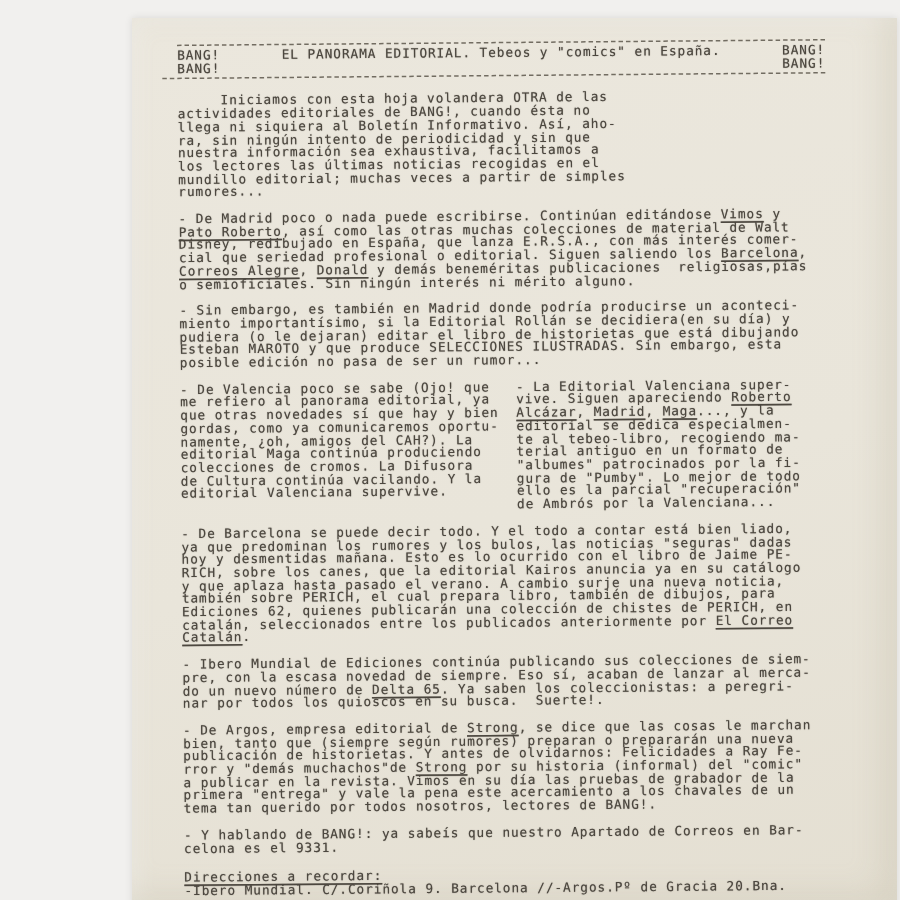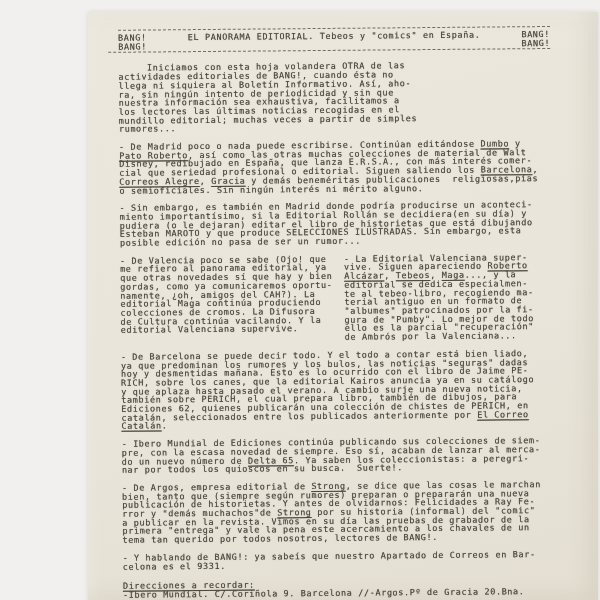--- a/index.html
+++ b/index.html
@@ -61,46 +61,46 @@
 
     <div class="para first">     Iniciamos con esta hoja volandera OTRA de las
 actividades editoriales de BANG!, cuando ésta no
 llega ni siquiera al Boletín Informativo. Así, aho-
 ra, sin ningún intento de periodicidad y sin que
 nuestra información sea exhaustiva, facilitamos a
 los lectores las últimas noticias recogidas en el
 mundillo editorial; muchas veces a partir de simples
 rumores...</div>
 
-    <div class="para">- De Madrid poco o nada puede escribirse. Continúan editándose <span class="u">Dumbo</span> y
+    <div class="para">- De Madrid poco o nada puede escribirse. Continúan editándose <span class="u">Vimos</span> y
 <span class="u">Pato Roberto</span>, así como las otras muchas colecciones de material de Walt
 Disney, redibujado en España, que lanza E.R.S.A., con más interés comer-
 cial que seriedad profesional o editorial. Siguen saliendo los <span class="u">Barcelona</span>,
-<span class="u">Correos Alegre</span>, <span class="u">Gracia</span> y demás beneméritas publicaciones  religiosas,pías
+<span class="u">Correos Alegre</span>, <span class="u">Donald</span> y demás beneméritas publicaciones  religiosas,pías
 o semioficiales. Sin ningún interés ni mérito alguno.</div>
 
     <div class="para">- Sin embargo, es también en Madrid donde podría producirse un aconteci-
 miento importantísimo, si la Editorial Rollán se decidiera(en su día) y
 pudiera (o le dejaran) editar el libro de historietas que está dibujando
 Esteban MAROTO y que produce SELECCIONES ILUSTRADAS. Sin embargo, esta
 posible edición no pasa de ser un rumor...</div>
 
     <div class="cols">
       <div class="para col-left">- De Valencia poco se sabe (Ojo! que
 me refiero al panorama editorial, ya
 que otras novedades sí que hay y bien
 gordas, como ya comunicaremos oportu-
 namente, ¿oh, amigos del CAH?). La
 editorial Maga continúa produciendo
 colecciones de cromos. La Difusora
 de Cultura continúa vacilando. Y la
 editorial Valenciana supervive.</div>
       <div class="para col-right">- La Editorial Valenciana super-
 vive. Siguen apareciendo <span class="u">Roberto</span>
-<span class="u">Alcázar</span>, <span class="u">Tebeos</span>, <span class="u">Maga</span>..., y la
+<span class="u">Alcázar</span>, <span class="u">Madrid</span>, <span class="u">Maga</span>..., y la
 editorial se dedica especialmen-
 te al tebeo-libro, recogiendo ma-
 terial antiguo en un formato de
 "albumes" patrocinados por la fi-
 gura de "Pumby". Lo mejor de todo
 ello es la parcial "recuperación"
 de Ambrós por la Valenciana...</div>
     </div>
 
     <div class="para">- De Barcelona se puede decir todo. Y el todo a contar está bien liado,

